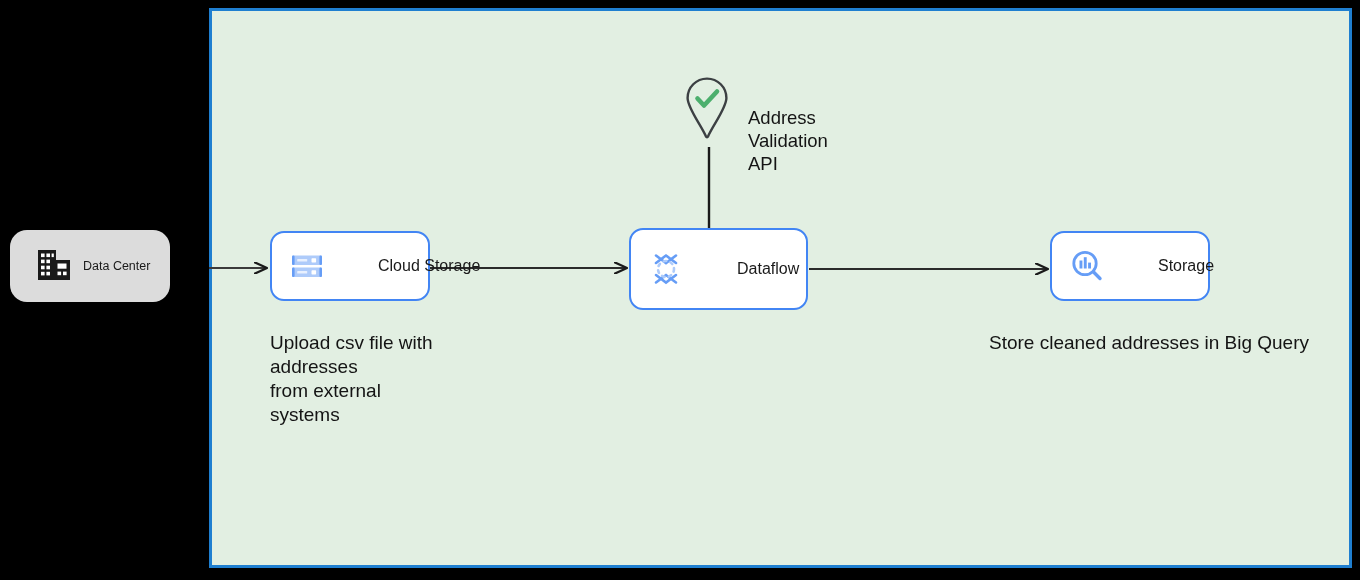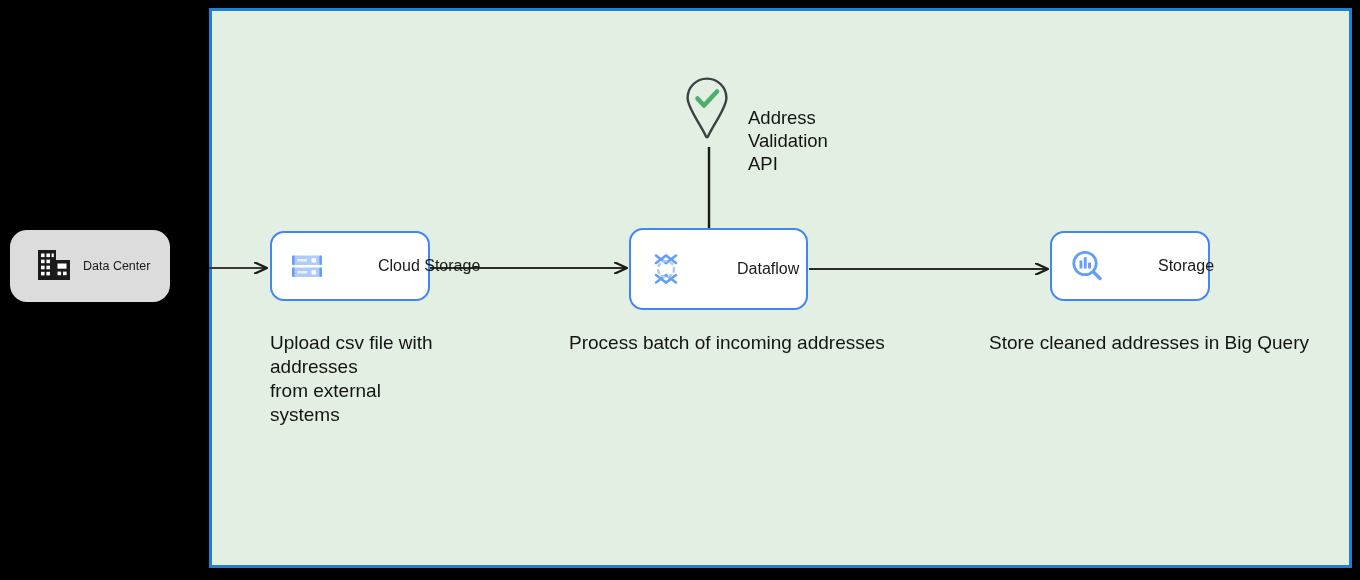--- a/index.html
+++ b/index.html
@@ -264,17 +264,16 @@
       <path d="M13.5 22.5 L20 29.5 L33 15.5" fill="none" stroke="#4caf6d" stroke-width="4.6" stroke-linecap="round" stroke-linejoin="round"></path>
     </svg>
     <div class="api-label">Address Validation
 API</div>
   </div>
 
   <div class="caption" id="caption-cloud-storage">Upload csv file with addresses
 from external
 systems</div>
 
-  <div class="caption" id="caption-dataflow">Process batch of incoming addresses</div>
 
   <div class="caption" id="caption-bigquery">Store cleaned addresses in Big Query</div>
 
 </div>
 
 </body></html>

